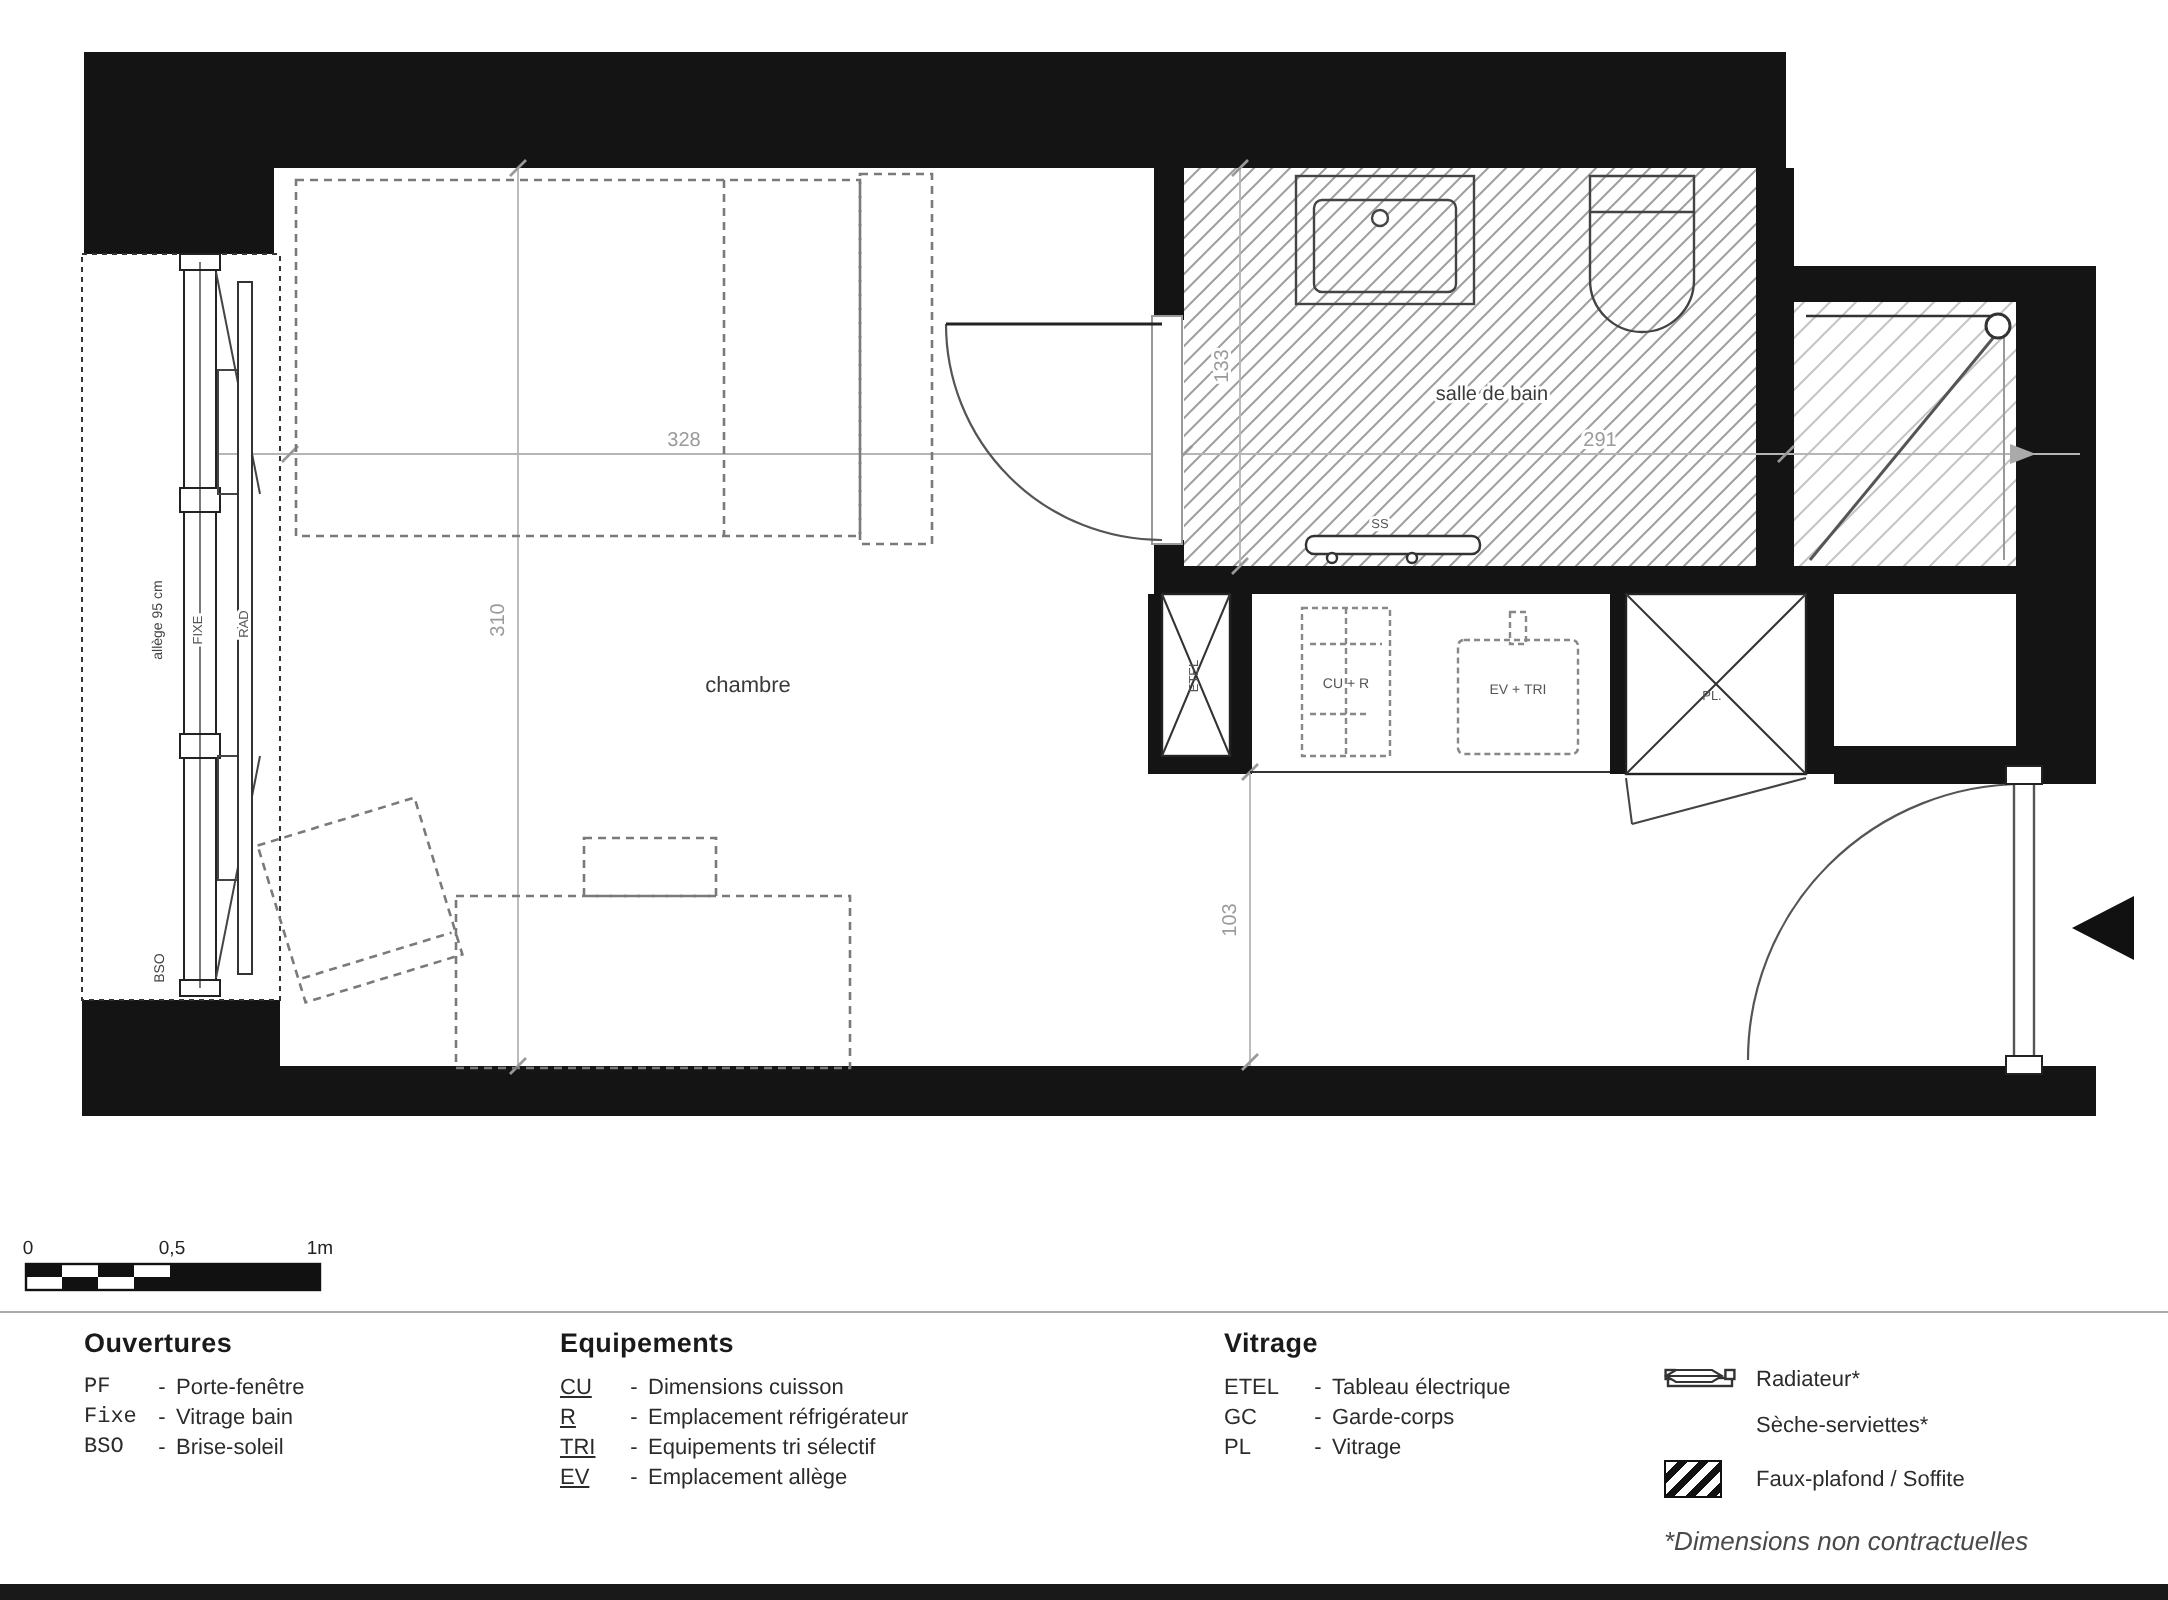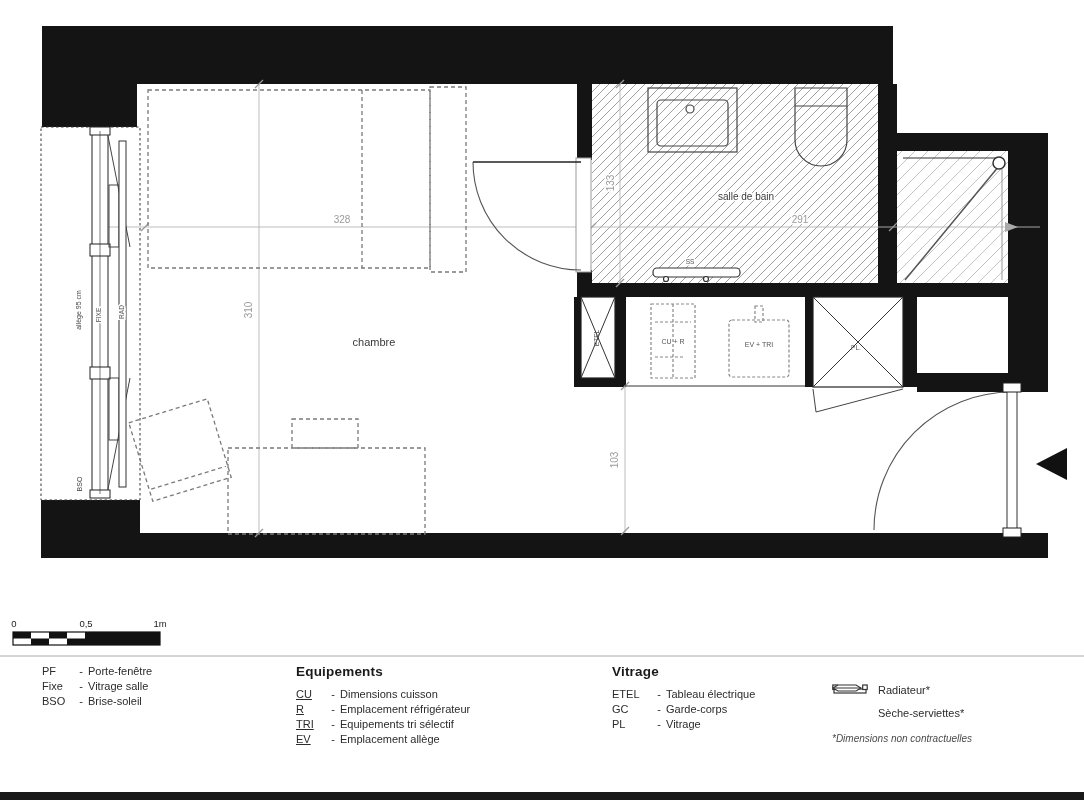--- a/index.html
+++ b/index.html
@@ -13,28 +13,28 @@
   .micro-label{font-size:6.5px;fill:#555;}
   .scale-label{font-size:9.5px;fill:#222;}
   .halo{paint-order:stroke;stroke:#ffffff;stroke-width:3px;}
   
   #legend{position:absolute;left:0;top:664px;width:1084px;height:128px;color:#222;}
   .lg-col{position:absolute;top:0;}
   .lg-title{font-size:13.5px;font-weight:700;color:#1a1a1a;margin:0 0 8px 0;letter-spacing:.2px;}
   .lg-row{display:flex;font-size:11px;line-height:15px;color:#2b2b2b;}
   .lg-abbr{flex:none;}
   .lg-dash{flex:none;width:14px;text-align:center;}
-  .c1 .lg-abbr{width:32px;} .c2 .lg-abbr{width:30px;text-decoration:underline;} .c3 .lg-abbr{width:40px;}
+  .c1 .lg-abbr{width:32px;font-family:Liberation Mono, monospace;} .c2 .lg-abbr{width:30px;text-decoration:underline;} .c3 .lg-abbr{width:40px;}
   #symcol{position:absolute;left:832px;top:20px;width:250px;}
   .sym-row{display:flex;align-items:center;margin-bottom:11px;}
   .sym-cell{width:46px;display:flex;justify-content:flex-start;align-items:center;flex:none;}
   .sym-label{font-size:11px;color:#2b2b2b;}
   .hatch-swatch{width:27px;height:17px;border:1.6px solid #111;
     background:repeating-linear-gradient(135deg,#ffffff 0,#ffffff 4px,#111111 4px,#111111 7.5px);}
-  .footnote{font-size:10px;font-style:italic;color:#4a4a4a;margin-top:14px;}
+  .footnote{font-size:13px;font-style:italic;color:#4a4a4a;margin-top:14px;}
 </style>
 </head>
 <body>
 
 <div id="stage">
 
   <svg width="1084" height="800" viewBox="0 0 1084 800">
     <defs>
       <pattern id="hatch" patternUnits="userSpaceOnUse" width="9" height="9">
         <path d="M0 9 L9 0 M-2 2 L2 -2 M7 11 L11 7" stroke="#9f9f9f" stroke-width="1" fill="none"></path>
@@ -217,38 +217,39 @@
       <rect x="85" y="632" width="75" height="13" fill="#111"></rect>
     </g>
 
     <line x1="0" y1="656" x2="1084" y2="656" stroke="#aaaaaa" stroke-width="1"></line>
     <rect x="0" y="792" width="1084" height="8" fill="#191919"></rect>
   </svg>
 
   <div id="legend">
 
     <div class="lg-col c1" style="left:42px;width:240px">
+      <p class="lg-title">Ouvertures</p>
       <div class="lg-row">
         <span class="lg-abbr">PF</span>
         <span class="lg-dash">-</span>
         <span class="lg-label">Porte-fenêtre</span>
       </div>
       <div class="lg-row">
         <span class="lg-abbr">Fixe</span>
         <span class="lg-dash">-</span>
-        <span class="lg-label">Vitrage salle</span>
+        <span class="lg-label">Vitrage bain</span>
       </div>
       <div class="lg-row">
         <span class="lg-abbr">BSO</span>
         <span class="lg-dash">-</span>
         <span class="lg-label">Brise-soleil</span>
       </div>
     </div>
 
-    <div class="lg-col c2" style="left:296px;width:300px">
+    <div class="lg-col c2" style="left:280px;width:300px">
       <p class="lg-title">Equipements</p>
       <div class="lg-row">
         <span class="lg-abbr">CU</span>
         <span class="lg-dash">-</span>
         <span class="lg-label">Dimensions cuisson</span>
       </div>
       <div class="lg-row">
         <span class="lg-abbr">R</span>
         <span class="lg-dash">-</span>
         <span class="lg-label">Emplacement réfrigérateur</span>
@@ -297,17 +298,23 @@
       </div>
       <div class="sym-row">
         <span class="sym-cell">
           <svg width="30" height="8" viewBox="0 0 30 8">
             <polygon points="1,4 6,1 24,1 29,4 24,7 6,7" fill="#fff" stroke="#333" stroke-width="1.1"></polygon>
             <line x1="1" y1="4" x2="29" y2="4" stroke="#333" stroke-width="1"></line>
           </svg>
         </span>
         <span class="sym-label">Sèche-serviettes*</span>
       </div>
+      <div class="sym-row" style="margin-top:4px">
+        <span class="sym-cell">
+          <span class="hatch-swatch"></span>
+        </span>
+        <span class="sym-label">Faux-plafond / Soffite</span>
+      </div>
       <div class="footnote">*Dimensions non contractuelles</div>
     </div>
 
   </div>
 </div>
 
 </body></html>

